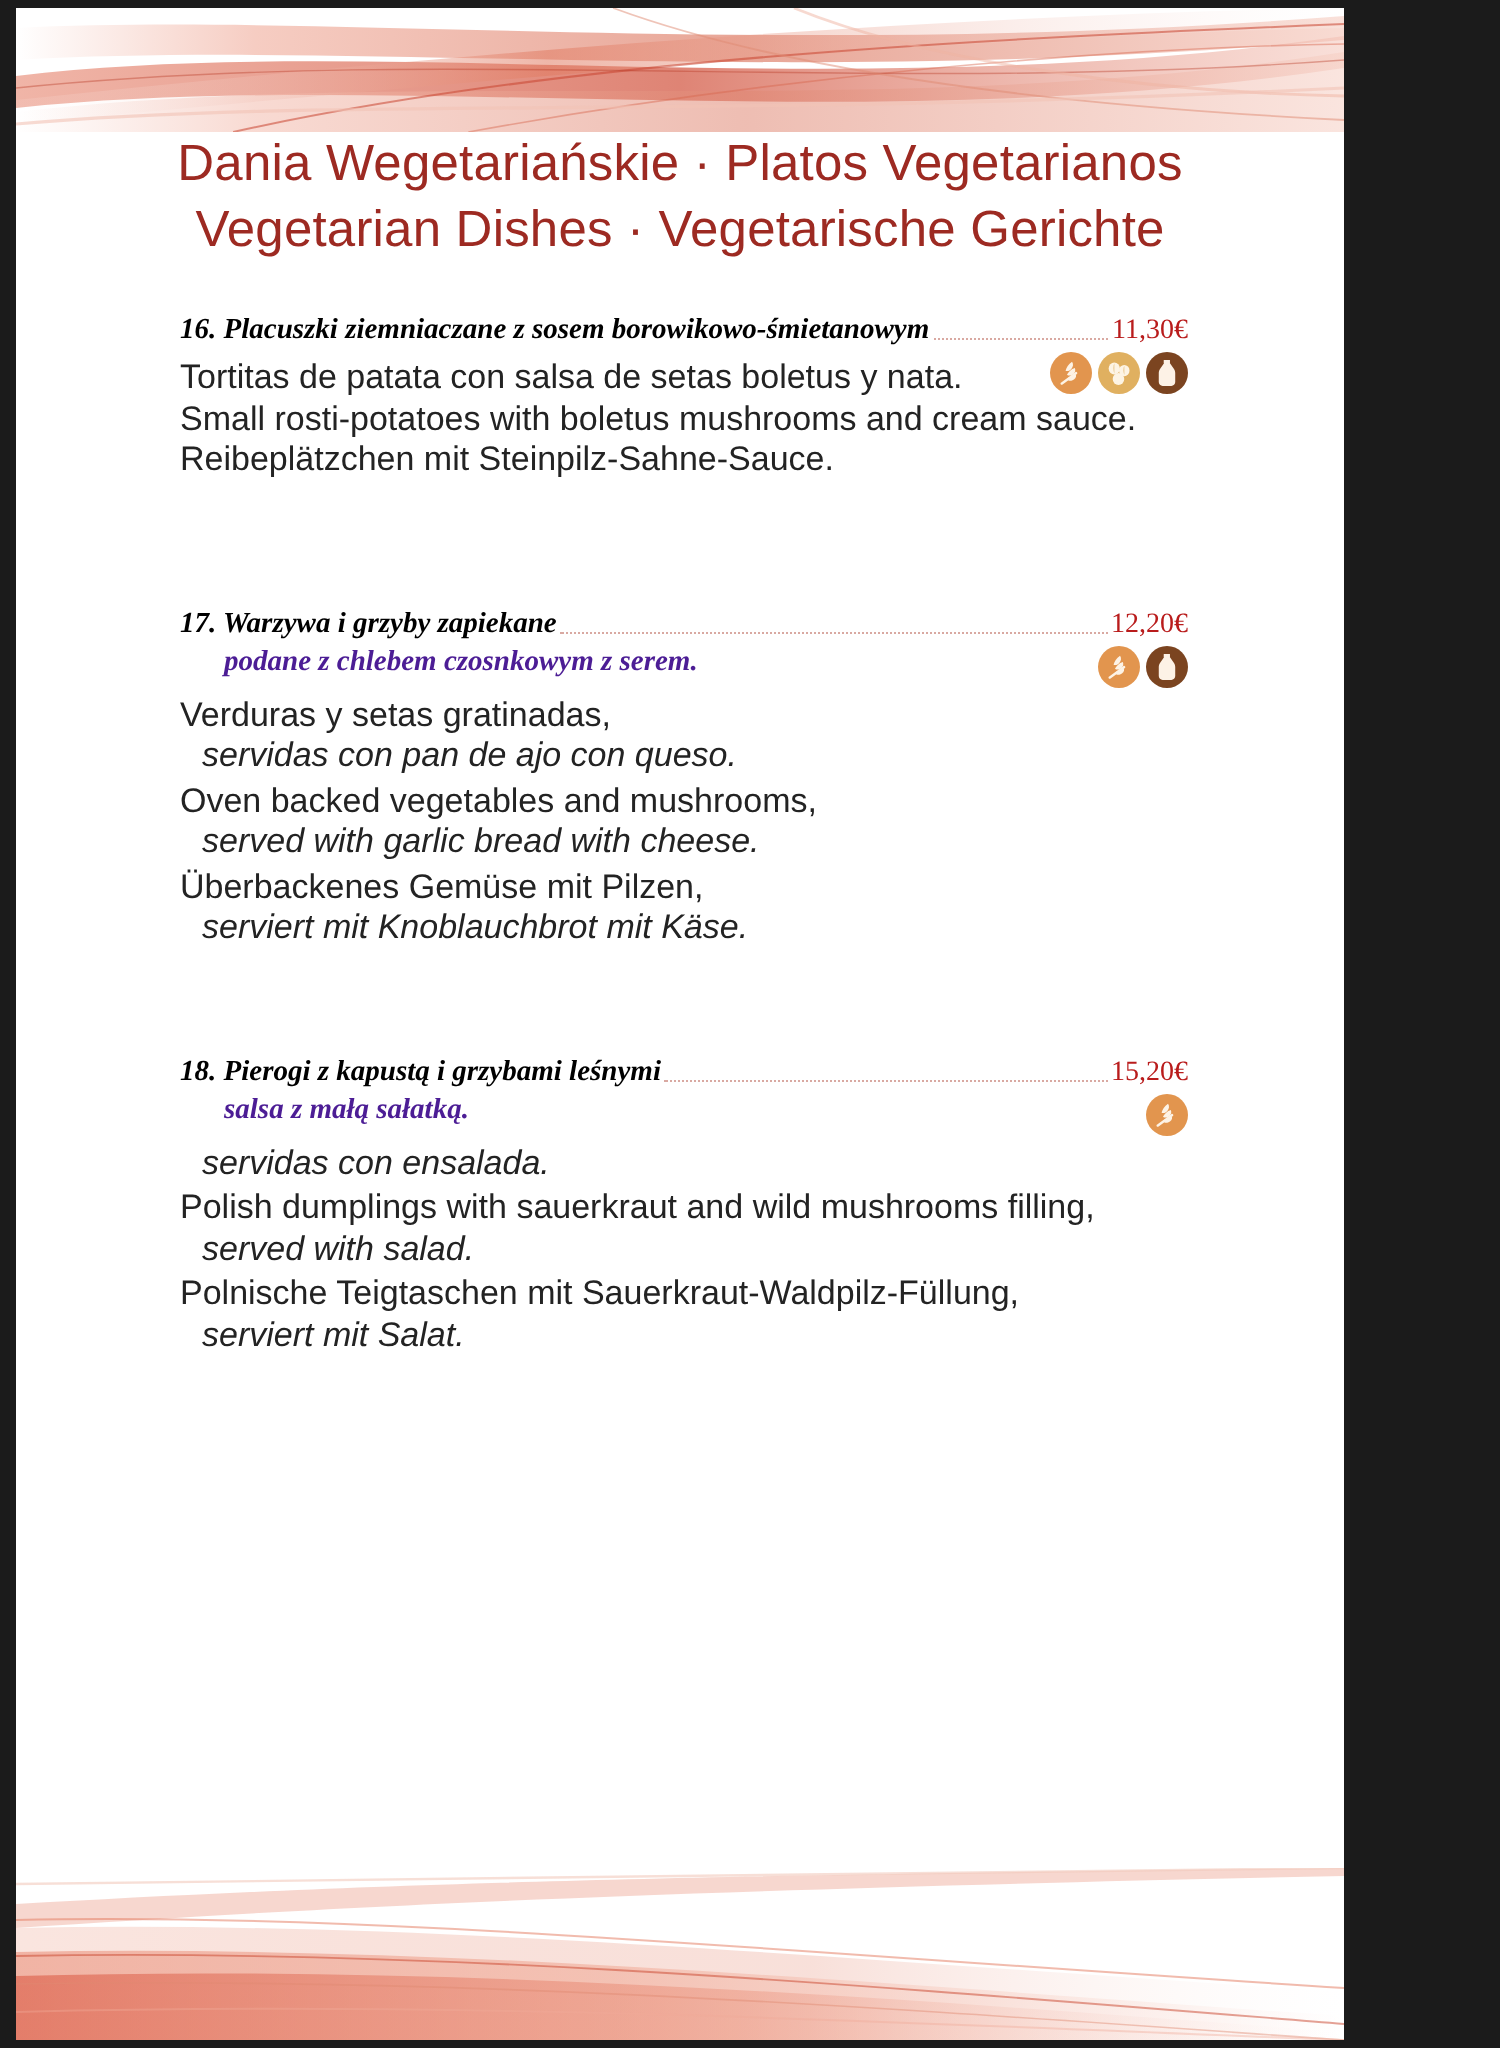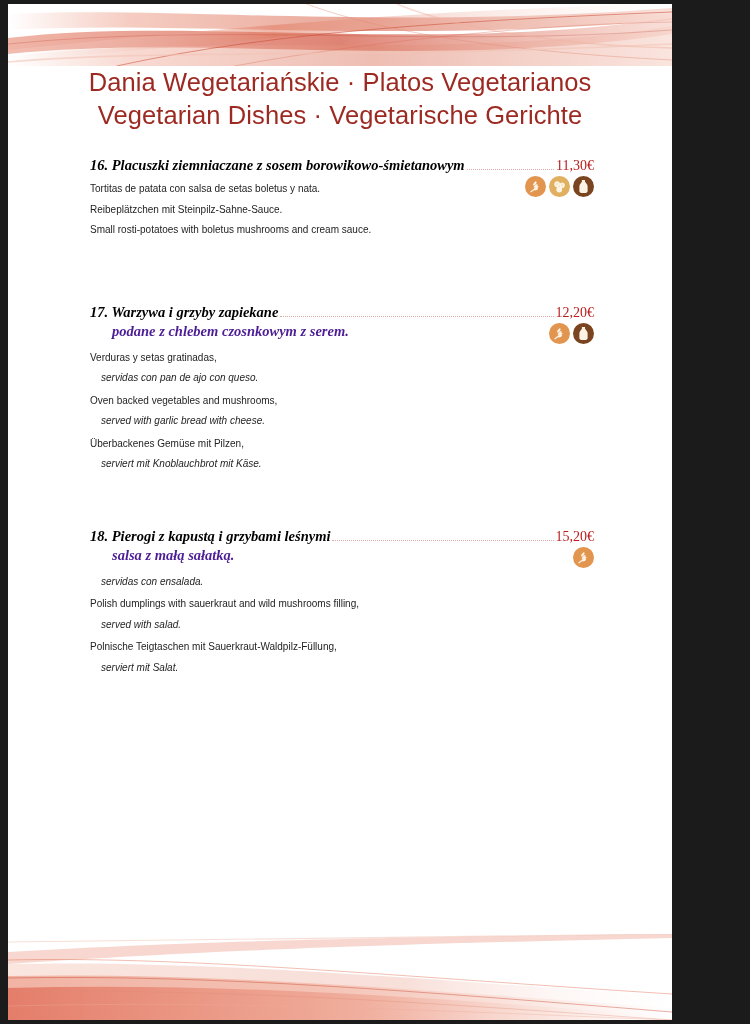--- a/index.html
+++ b/index.html
@@ -130,21 +130,21 @@
     width: 21px;
     height: 21px;
     border-radius: 50%;
     display: block;
   }
 
   
   .desc-block { margin-top: 2px; }
   .desc {
     font-family: "Liberation Sans", sans-serif;
-    font-size: 10px;
+    font-size: 17px;
     line-height: 20.5px;
     color: #232323;
   }
   .desc .cont {
     display: block;
     padding-left: 11px;
     font-style: italic;
   }
 </style>
 </head>
@@ -239,24 +239,24 @@
                 <path d="M10.2 4.6h3.4v1.7h-3.4z" fill="#fdf2e6"></path>
               </svg>
             </span>
           </div>
         </div>
         <div class="desc-block" style="margin-top:4px;">
           <div class="desc">
             <span>Tortitas de patata con salsa de setas boletus y nata.</span>
           </div>
           <div class="desc">
+            <span>Small rosti-potatoes with boletus mushrooms and cream sauce.</span>
+          </div>
+          <div class="desc">
             <span>Reibeplätzchen mit Steinpilz-Sahne-Sauce.</span>
-          </div>
-          <div class="desc">
-            <span>Small rosti-potatoes with boletus mushrooms and cream sauce.</span>
           </div>
         </div>
       </div>
 
       <div class="dish" style="margin-bottom:52px;">
         <div class="dish-head">
           <div class="name-row">
             <span class="dish-name">17. Warzywa i grzyby zapiekane</span>
             <span class="leader"></span>
             <span class="dish-price">12,20€</span>

